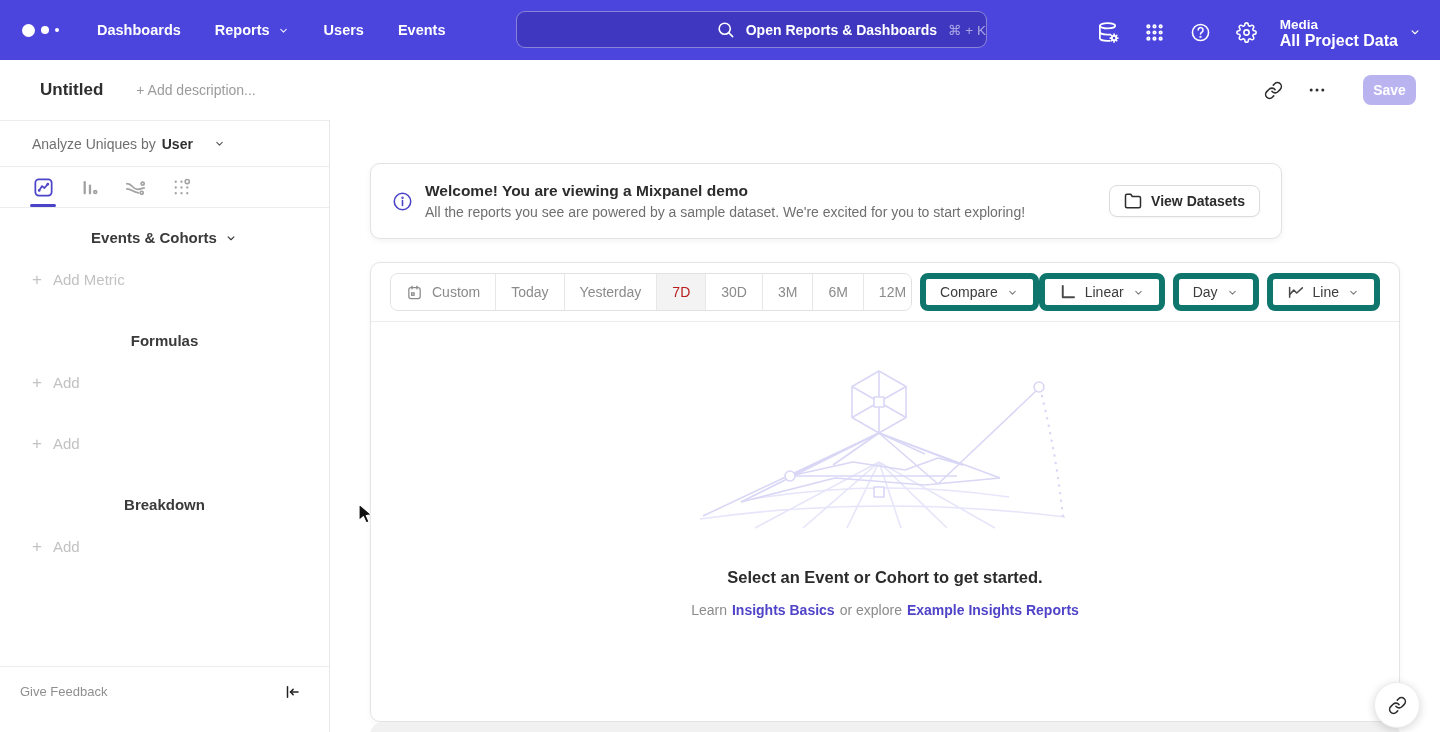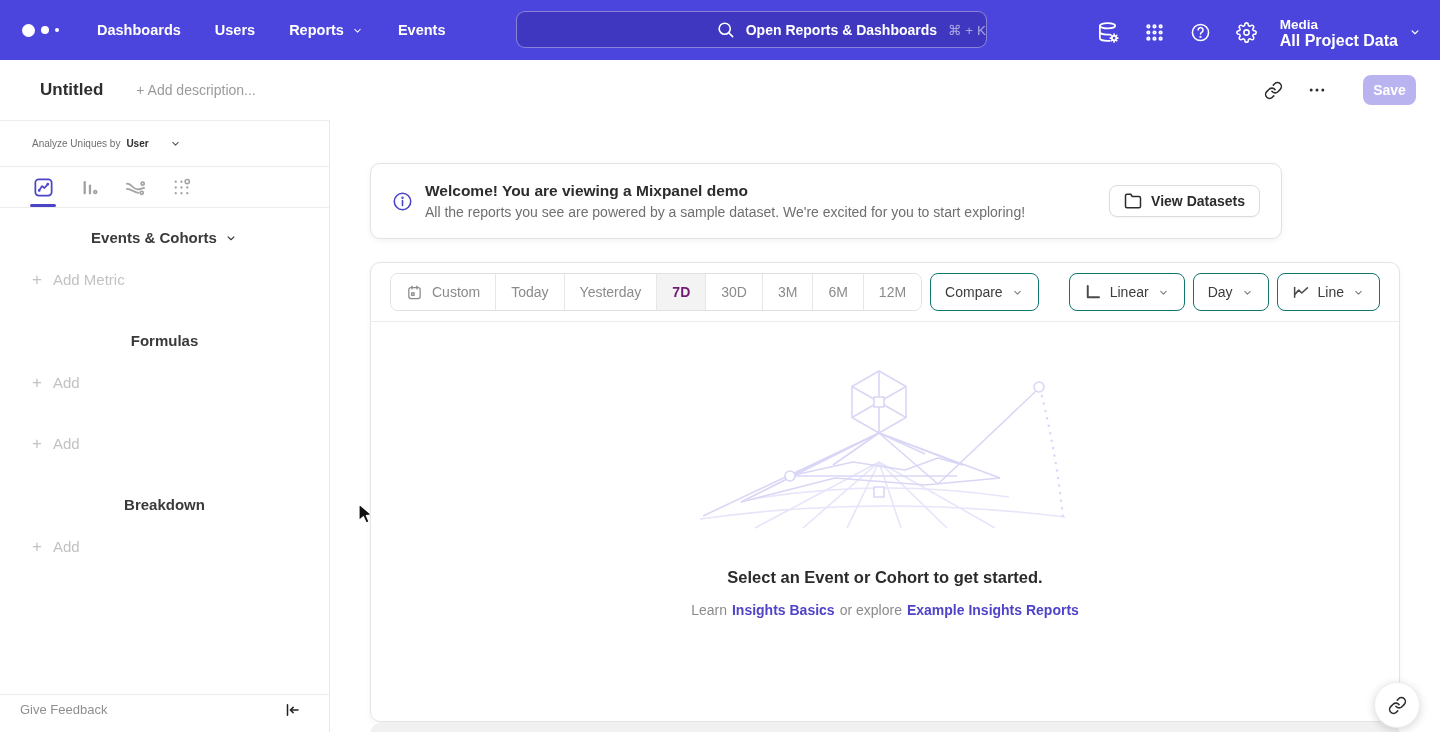--- a/index.html
+++ b/index.html
@@ -42,40 +42,40 @@
   .rh-desc { font-size:14px; color:#9b9b9b; margin-left:33px; cursor:text; }
   .rh-right { margin-left:auto; display:flex; align-items:center; gap:24px; }
   .rh-icon { color:#2f2f2f; cursor:pointer; display:flex; align-items:center; }
   .save-btn { width:53px; height:30px; background:#b9b3ef; color:#fff; border:none;
     border-radius:8px; font-family:inherit; font-size:14px; font-weight:700; cursor:default; margin-left:12px; }
 
   
   .sidebar { position:absolute; left:0; top:120px; width:330px; bottom:0; background:#fff;
     border-top:1px solid #ececec; border-right:1px solid #e8e8e8; }
   .analyze-row { height:46px; display:flex; align-items:center; gap:6px; padding:0 32px;
-    border-bottom:1px solid #ececec; font-size:10px; }
+    border-bottom:1px solid #ececec; font-size:14px; }
   .analyze-label { color:#6f6f6f; }
   .analyze-value { color:#2f2f2f; font-weight:600; display:flex; align-items:center; gap:20px; cursor:pointer; }
   .analyze-value svg { color:#555; }
   .tabs-row { height:41px; display:flex; align-items:stretch; padding-left:31px;
     border-bottom:1px solid #ececec; }
   .tab { width:24px; margin-right:22px; display:flex; align-items:center; justify-content:center;
     position:relative; cursor:pointer; color:#a2a2a2; }
   .tab.active { color:#4c44c8; }
   .tab.active .tab-underline { position:absolute; left:-1px; bottom:0; width:26px; height:3.5px;
     border-radius:2px; background:#4c44c8; }
   .s-block { padding:0 32px; }
   .s-block.first { margin-top:21px; }
   .s-block + .s-block { margin-top:44px; }
   .s-title { font-size:15px; font-weight:700; color:#3a3a3a; display:flex; align-items:center; gap:7px;justify-content:center; }
   .s-title svg { color:#3a3a3a; }
   .s-add { margin-top:25px; display:flex; align-items:center; gap:11px; font-size:15px;
     color:#c2c2c2; cursor:pointer; }
   .s-add .plus { font-size:17px; line-height:15px; color:#c2c2c2; }
-  .side-footer { position:absolute; left:0; right:0; bottom:0; height:38px;
+  .side-footer { position:absolute; left:0; right:0; bottom:8px; height:58px;
     border-top:1px solid #ececec; display:flex; align-items:center; justify-content:space-between;
     padding:0 28px 8px 20px; background:#fff; }
   .feedback { font-size:13px; color:#8f8f8f; cursor:pointer; }
   .collapse { color:#222; cursor:pointer; display:flex; align-items:center; }
 
   
   .banner { position:absolute; left:370px; top:163px; width:912px; height:76px; background:#fff;
     border:1px solid #e2e2e2; border-radius:10px; box-shadow:0 2px 6px rgba(0,0,0,0.05);
     display:flex; align-items:center; padding:0 21px; }
   .banner .info { color:#4c44c8; display:flex; margin-right:12px; }
@@ -89,23 +89,23 @@
   
   .card { position:absolute; left:370px; top:262px; width:1030px; height:460px; background:#fff;
     border:1px solid #e4e4e4; border-radius:10px; box-shadow:0 2px 6px rgba(0,0,0,0.04); }
   .toolbar { display:flex; align-items:center; padding:10px 19px 10px 19px;
     border-bottom:1px solid #ececec; }
   .seg-control { display:flex; align-items:stretch; border:1px solid #e1e1e1; border-radius:8px;
     overflow:hidden; height:38px; }
   .seg { display:flex; align-items:center; gap:9px; padding:0 15px; font-size:14px;
     color:#8b8b8b; cursor:pointer; background:#fff; white-space:nowrap; }
   .seg + .seg { border-left:1px solid #e7e7e7; }
-  .seg.active { background:#f3f3f3; color:#701a75; font-weight:700; }
+  .seg.active { background:#f3f3f3; color:#b91c1c; font-weight:400; }
   .tool-btn { display:flex; align-items:center; gap:8px; height:38px; padding:0 14px;
-    border:1px solid #0f766e; border-radius:8px; background:#fff; font-family:inherit;
+    border:6px solid #0f766e; border-radius:8px; background:#fff; font-family:inherit;
     font-size:14px; font-weight:500; color:#3c3c3c; cursor:pointer; white-space:nowrap; }
   .tool-btn svg.chev { color:#7b7b7b; }
   .tool-btn .t-icon { color:#4a4a4a; display:flex; }
   .compare { margin-left:8px; }
   .right-tools { margin-left:auto; display:flex; gap:8px; }
 
   .empty { display:flex; flex-direction:column; align-items:center; }
   .illus { margin-top:44px; }
   .empty-title { margin-top:37px; font-size:16.5px; font-weight:700; color:#2b2b2b; }
   .empty-links { margin-top:15px; font-size:14px; color:#8b8b8b; display:flex; gap:5px; }
@@ -263,27 +263,27 @@
     <div class="logo">
       <span class="d1"></span>
       <span class="d2"></span>
       <span class="d3"></span>
     </div>
     <nav class="nav-items">
       <a class="nav-item">
           <span>Dashboards</span>
         </a>
       <a class="nav-item">
-          <span>Users</span>
-        </a>
-      <a class="nav-item">
           <span>Reports</span>
           <svg class="icon" width="13" height="13">
             <use href="#i-chev"></use>
           </svg>
+        </a>
+      <a class="nav-item">
+          <span>Users</span>
         </a>
       <a class="nav-item">
           <span>Events</span>
         </a>
     </nav>
     <div class="search">
       <svg class="icon" width="19" height="19">
           <use href="#i-search"></use>
         </svg>
       <span class="s-label">Open Reports &amp; Dashboards</span>

